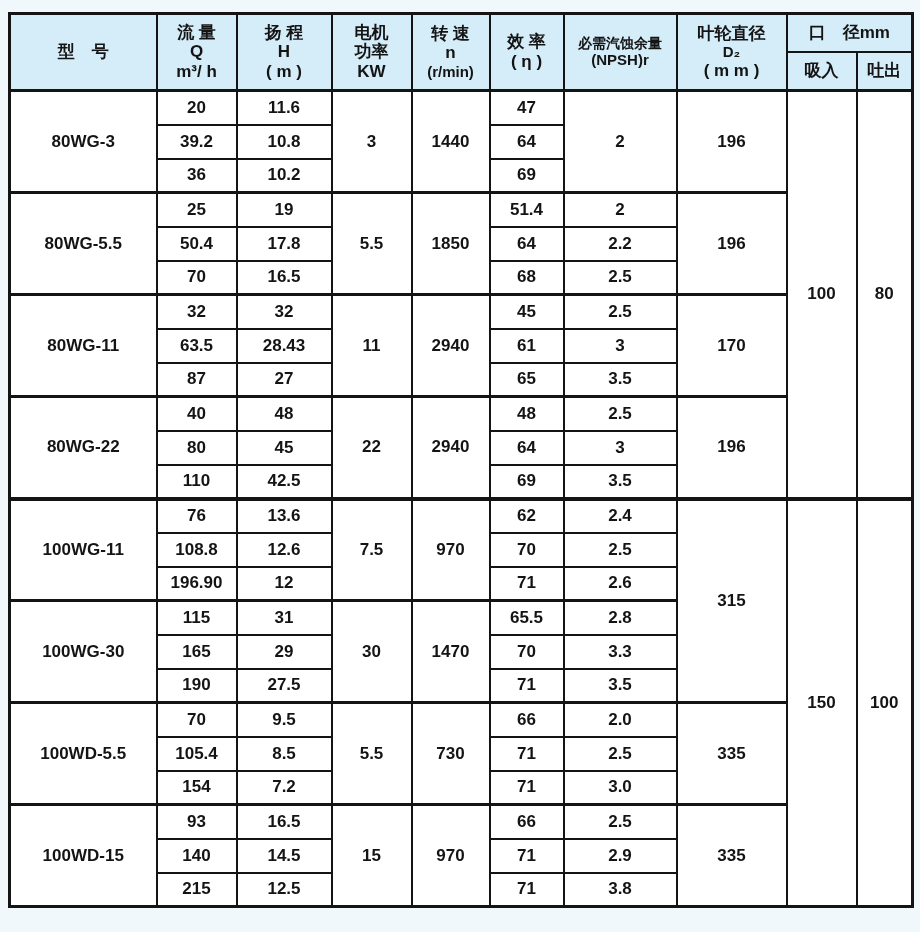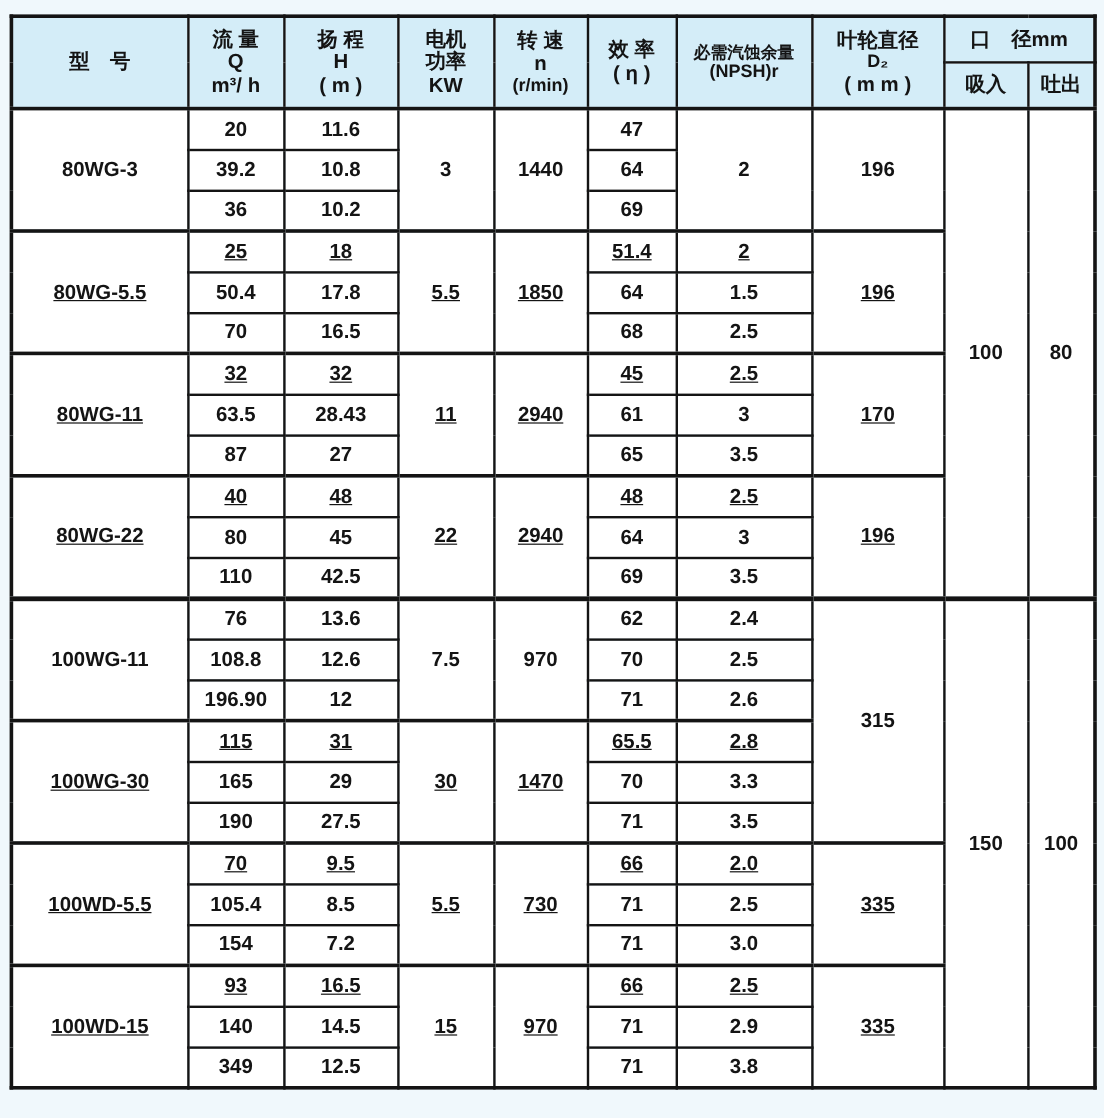--- a/index.html
+++ b/index.html
@@ -30,21 +30,21 @@
   }
   thead th{
     background:#d4edf8;
     font-size:17px;
   }
   thead tr.h1 th{height:36px;}
   thead tr.h2 th{height:36px;}
   thead th.twolineTop{border-bottom-width:2px;}
   thead{border-bottom:3px solid #141414;}
   tbody tr{height:34px;}
-  tbody tr.blk td{border-top-width:3px;text-decoration:underline;}
+  tbody tr.blk td{border-top-width:3px;}
   tbody tr.series td{border-top-width:4px;}
   .hline{display:block;}
   .small{font-size:15px;}
   .tiny{font-size:14px;letter-spacing:0px;}
 </style>
 </head>
 <body>
 
 <table class="spec">
   <colgroup>
@@ -129,32 +129,32 @@
     </tr>
     <tr>
       <td>36</td>
       <td>10.2</td>
       <td>69</td>
     </tr>
 
     <tr class="blk">
       <td rowspan="3">80WG-5.5</td>
       <td>25</td>
-      <td>18</td>
+      <td>19</td>
       <td rowspan="3">5.5</td>
       <td rowspan="3">1850</td>
       <td>51.4</td>
       <td>2</td>
       <td rowspan="3">196</td>
     </tr>
     <tr>
       <td>50.4</td>
       <td>17.8</td>
       <td>64</td>
-      <td>1.5</td>
+      <td>2.2</td>
     </tr>
     <tr>
       <td>70</td>
       <td>16.5</td>
       <td>68</td>
       <td>2.5</td>
     </tr>
 
     <tr class="blk">
       <td rowspan="3">80WG-11</td>
@@ -282,19 +282,19 @@
       <td>2.5</td>
       <td rowspan="3">335</td>
     </tr>
     <tr>
       <td>140</td>
       <td>14.5</td>
       <td>71</td>
       <td>2.9</td>
     </tr>
     <tr>
-      <td>349</td>
+      <td>215</td>
       <td>12.5</td>
       <td>71</td>
       <td>3.8</td>
     </tr>
   </tbody>
 </table>
 
 </body></html>

